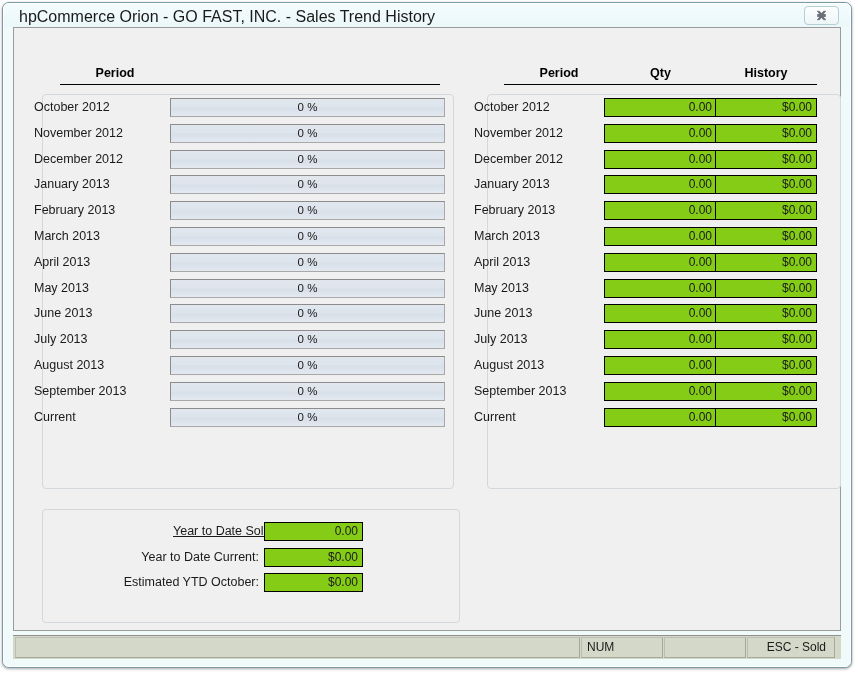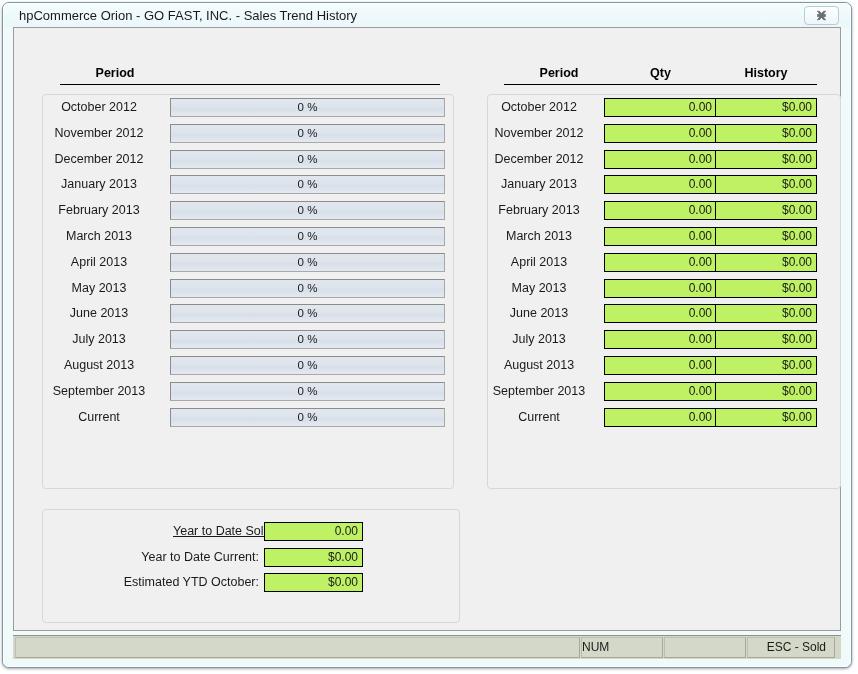--- a/index.html
+++ b/index.html
@@ -44,21 +44,21 @@
     width: 846px;
     height: 23px;
     background: linear-gradient(to bottom, #f4fcfd 0%, #eaf7f9 100%);
     border-top-left-radius: 6px;
     border-top-right-radius: 6px;
   }
   #window-title {
     position: absolute;
     left: 15px;
     top: 4px;
-    font-size: 13px;
+    font-size: 16px;
     color: #1a1a1a;
     white-space: nowrap;
   }
   #close-button {
     position: absolute;
     left: 800px;
     top: 2px;
     width: 35px;
     height: 19px;
     background: linear-gradient(to bottom, #fdfefe 0%, #eef6f8 100%);
@@ -116,21 +116,21 @@
     position: absolute;
     height: 0;
     border-top: 1px solid #000000;
   }
 
   
   .row-label {
     position: absolute;
     font-size: 12.5px;
     color: #1a1a1a;
-    text-align: center;
+    text-align: left;
     white-space: nowrap;
     line-height: 19px;
   }
 
   
   .pct-box {
     position: absolute;
     width: 275px;
     height: 19px;
     box-sizing: border-box;
@@ -142,21 +142,21 @@
     color: #1a1a1a;
     text-align: center;
     line-height: 17px;
   }
 
   
   .val-field {
     position: absolute;
     height: 19px;
     box-sizing: border-box;
-    background: #bef264;
+    background: #84cc16;
     border: 1px solid #000000;
     font-size: 12px;
     color: #1a1a1a;
     text-align: right;
     line-height: 17px;
     padding-right: 4px;
   }
   .qty-field    { width: 113px; }
   .amount-field { width: 102px; }
   .sum-field    { width: 99px; }
@@ -190,21 +190,21 @@
     box-sizing: border-box;
     background: #d4d8c8;
     border: 1px solid #a6a89a;
     border-top-color: #bcbeb2;
     border-left-color: #bcbeb2;
     font-size: 12px;
     color: #1a1a1a;
     line-height: 19px;
   }
   #status-main   { left: 2px;   width: 565px; }
-  #status-num    { left: 568px; width: 82px;  }
+  #status-num    { left: 568px; width: 82px;  padding-left: 5px; }
   #status-blank  { left: 651px; width: 82px;  }
   #status-esc    { left: 734px; width: 88px;  text-align: right; padding-right: 8px; }
 </style>
 </head>
 <body>
 
 <div id="app-window">
   <div id="window-inner-frame"></div>
 
   <div id="title-bar">

